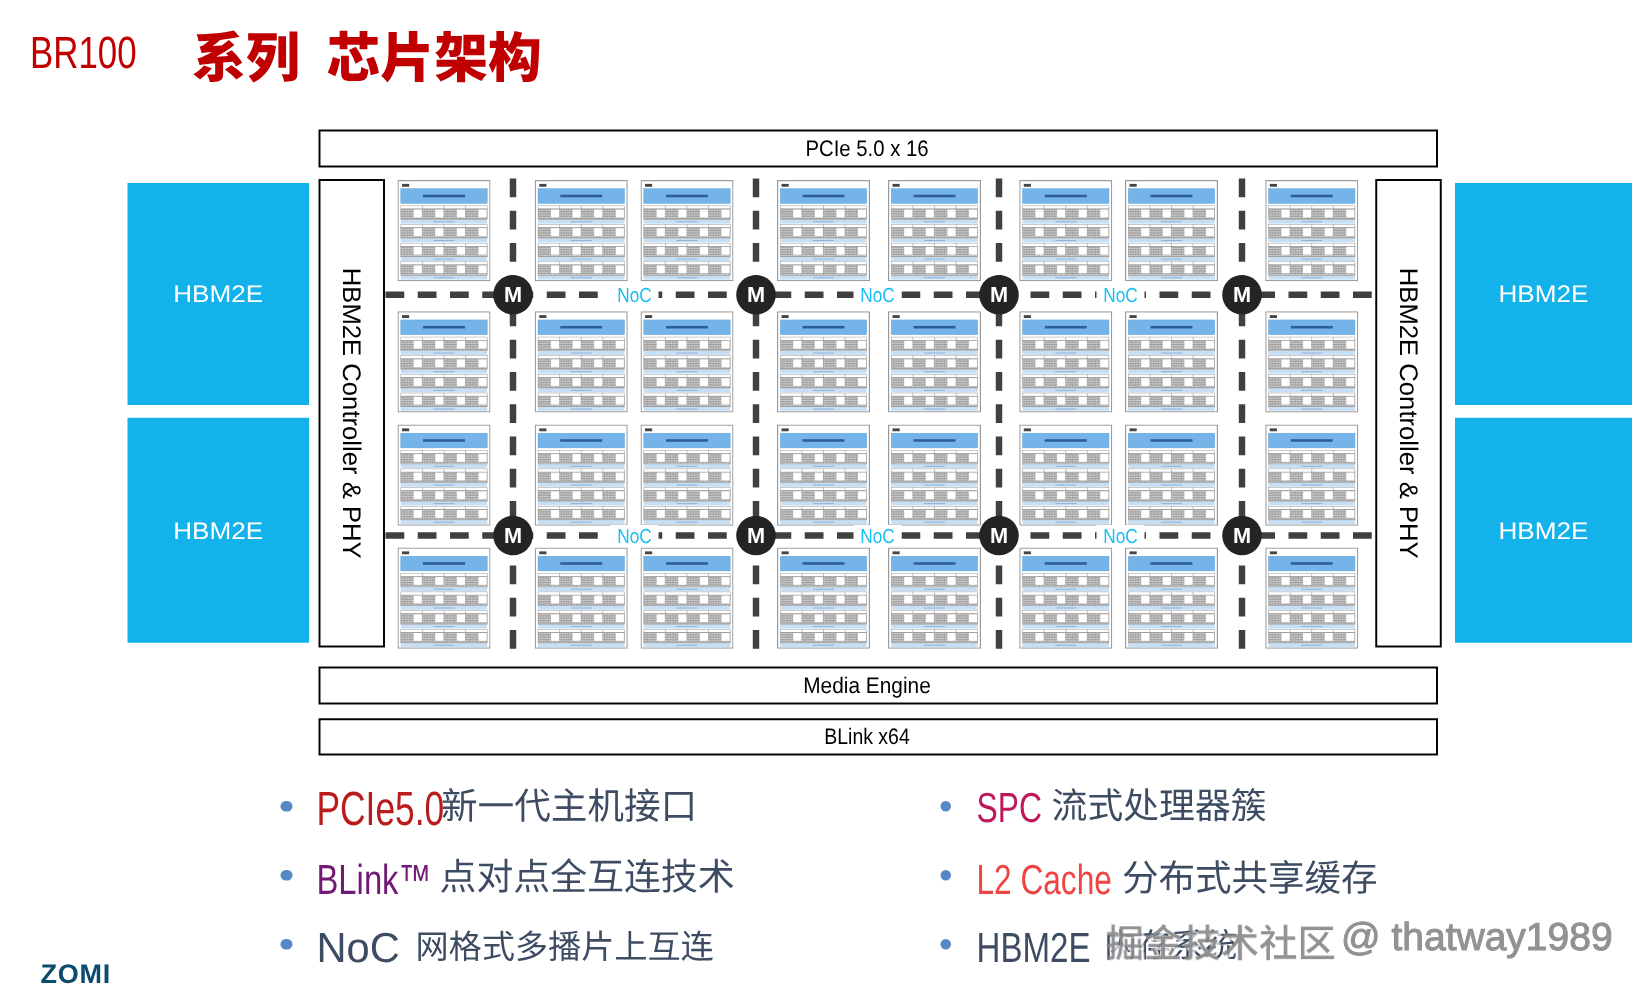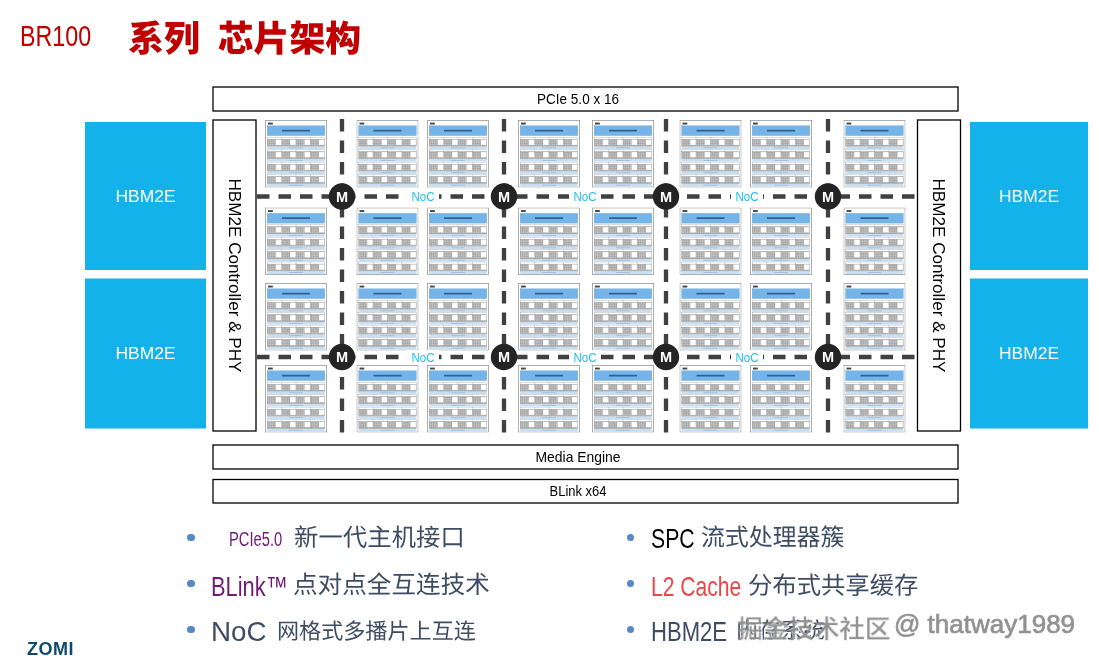--- a/index.html
+++ b/index.html
@@ -336,21 +336,21 @@
     <g>
       <rect x="213" y="445" width="745" height="24" fill="#fff" stroke="#000" stroke-width="1.3"></rect>
       <text x="578" y="462" font-size="15" text-anchor="middle" fill="#000" textLength="85" lengthAdjust="spacingAndGlyphs">Media Engine</text>
     </g>
     <g>
       <rect x="213" y="479.5" width="745" height="23.5" fill="#fff" stroke="#000" stroke-width="1.3"></rect>
       <text x="578" y="496" font-size="15" text-anchor="middle" fill="#000" textLength="57" lengthAdjust="spacingAndGlyphs">BLink x64</text>
     </g>
   </svg>
 <div class="abs" style="left:187.3px;top:533.8px;width:7.4px;height:7.4px;border-radius:50%;background:#5688C7"></div>
-<div class="abs" style="left:229px;top:525.2px;font-size:20px;color:#701a75;line-height:28.0px;white-space:nowrap"><span style="display:inline-block;transform-origin:0 50%;transform:scaleX(0.7364)">PCIe5.0</span></div>
+<div class="abs" style="left:211.0px;top:525.2px;font-size:32px;color:#b91c1c;line-height:28.0px;white-space:nowrap"><span style="display:inline-block;transform-origin:0 50%;transform:scaleX(0.7364)">PCIe5.0</span></div>
 <svg class="abs" style="left:294.4px;top:523.8px" width="170.8" height="25.4" viewBox="0 -900 7000 1040">
     <g fill="#3D4C63">
       <use href="#r6" x="0"></use>
       <use href="#r7" x="1000"></use>
       <use href="#r8" x="2000"></use>
       <use href="#r9" x="3000"></use>
       <use href="#r10" x="4000"></use>
       <use href="#r11" x="5000"></use>
       <use href="#r12" x="6000"></use>
     </g>
@@ -378,21 +378,21 @@
       <use href="#r22" x="2000"></use>
       <use href="#r23" x="3000"></use>
       <use href="#r24" x="4000"></use>
       <use href="#r25" x="5000"></use>
       <use href="#r26" x="6000"></use>
       <use href="#r16" x="7000"></use>
       <use href="#r17" x="8000"></use>
     </g>
   </svg>
 <div class="abs" style="left:627.0px;top:533.8px;width:7.4px;height:7.4px;border-radius:50%;background:#5688C7"></div>
-<div class="abs" style="left:651.0px;top:525.2px;font-size:28.0px;color:#000000;line-height:28.0px;white-space:nowrap"><span style="display:inline-block;transform-origin:0 50%;transform:scaleX(0.7574)">SPC</span></div>
+<div class="abs" style="left:651.0px;top:525.2px;font-size:28.0px;color:#be185d;line-height:28.0px;white-space:nowrap"><span style="display:inline-block;transform-origin:0 50%;transform:scaleX(0.7574)">SPC</span></div>
 <svg class="abs" style="left:700.9px;top:524.3px" width="143.4" height="24.9" viewBox="0 -900 6000 1040">
     <g fill="#3D4C63">
       <use href="#r27" x="0"></use>
       <use href="#r22" x="1000"></use>
       <use href="#r28" x="2000"></use>
       <use href="#r29" x="3000"></use>
       <use href="#r30" x="4000"></use>
       <use href="#r31" x="5000"></use>
     </g>
   </svg>

